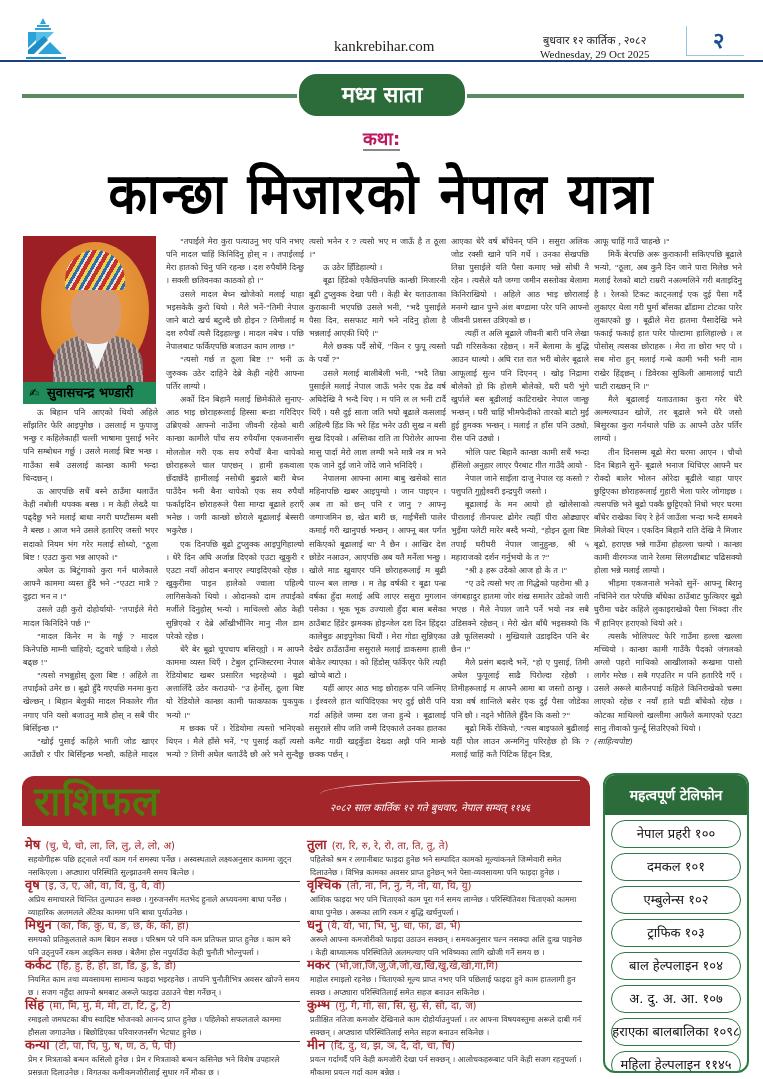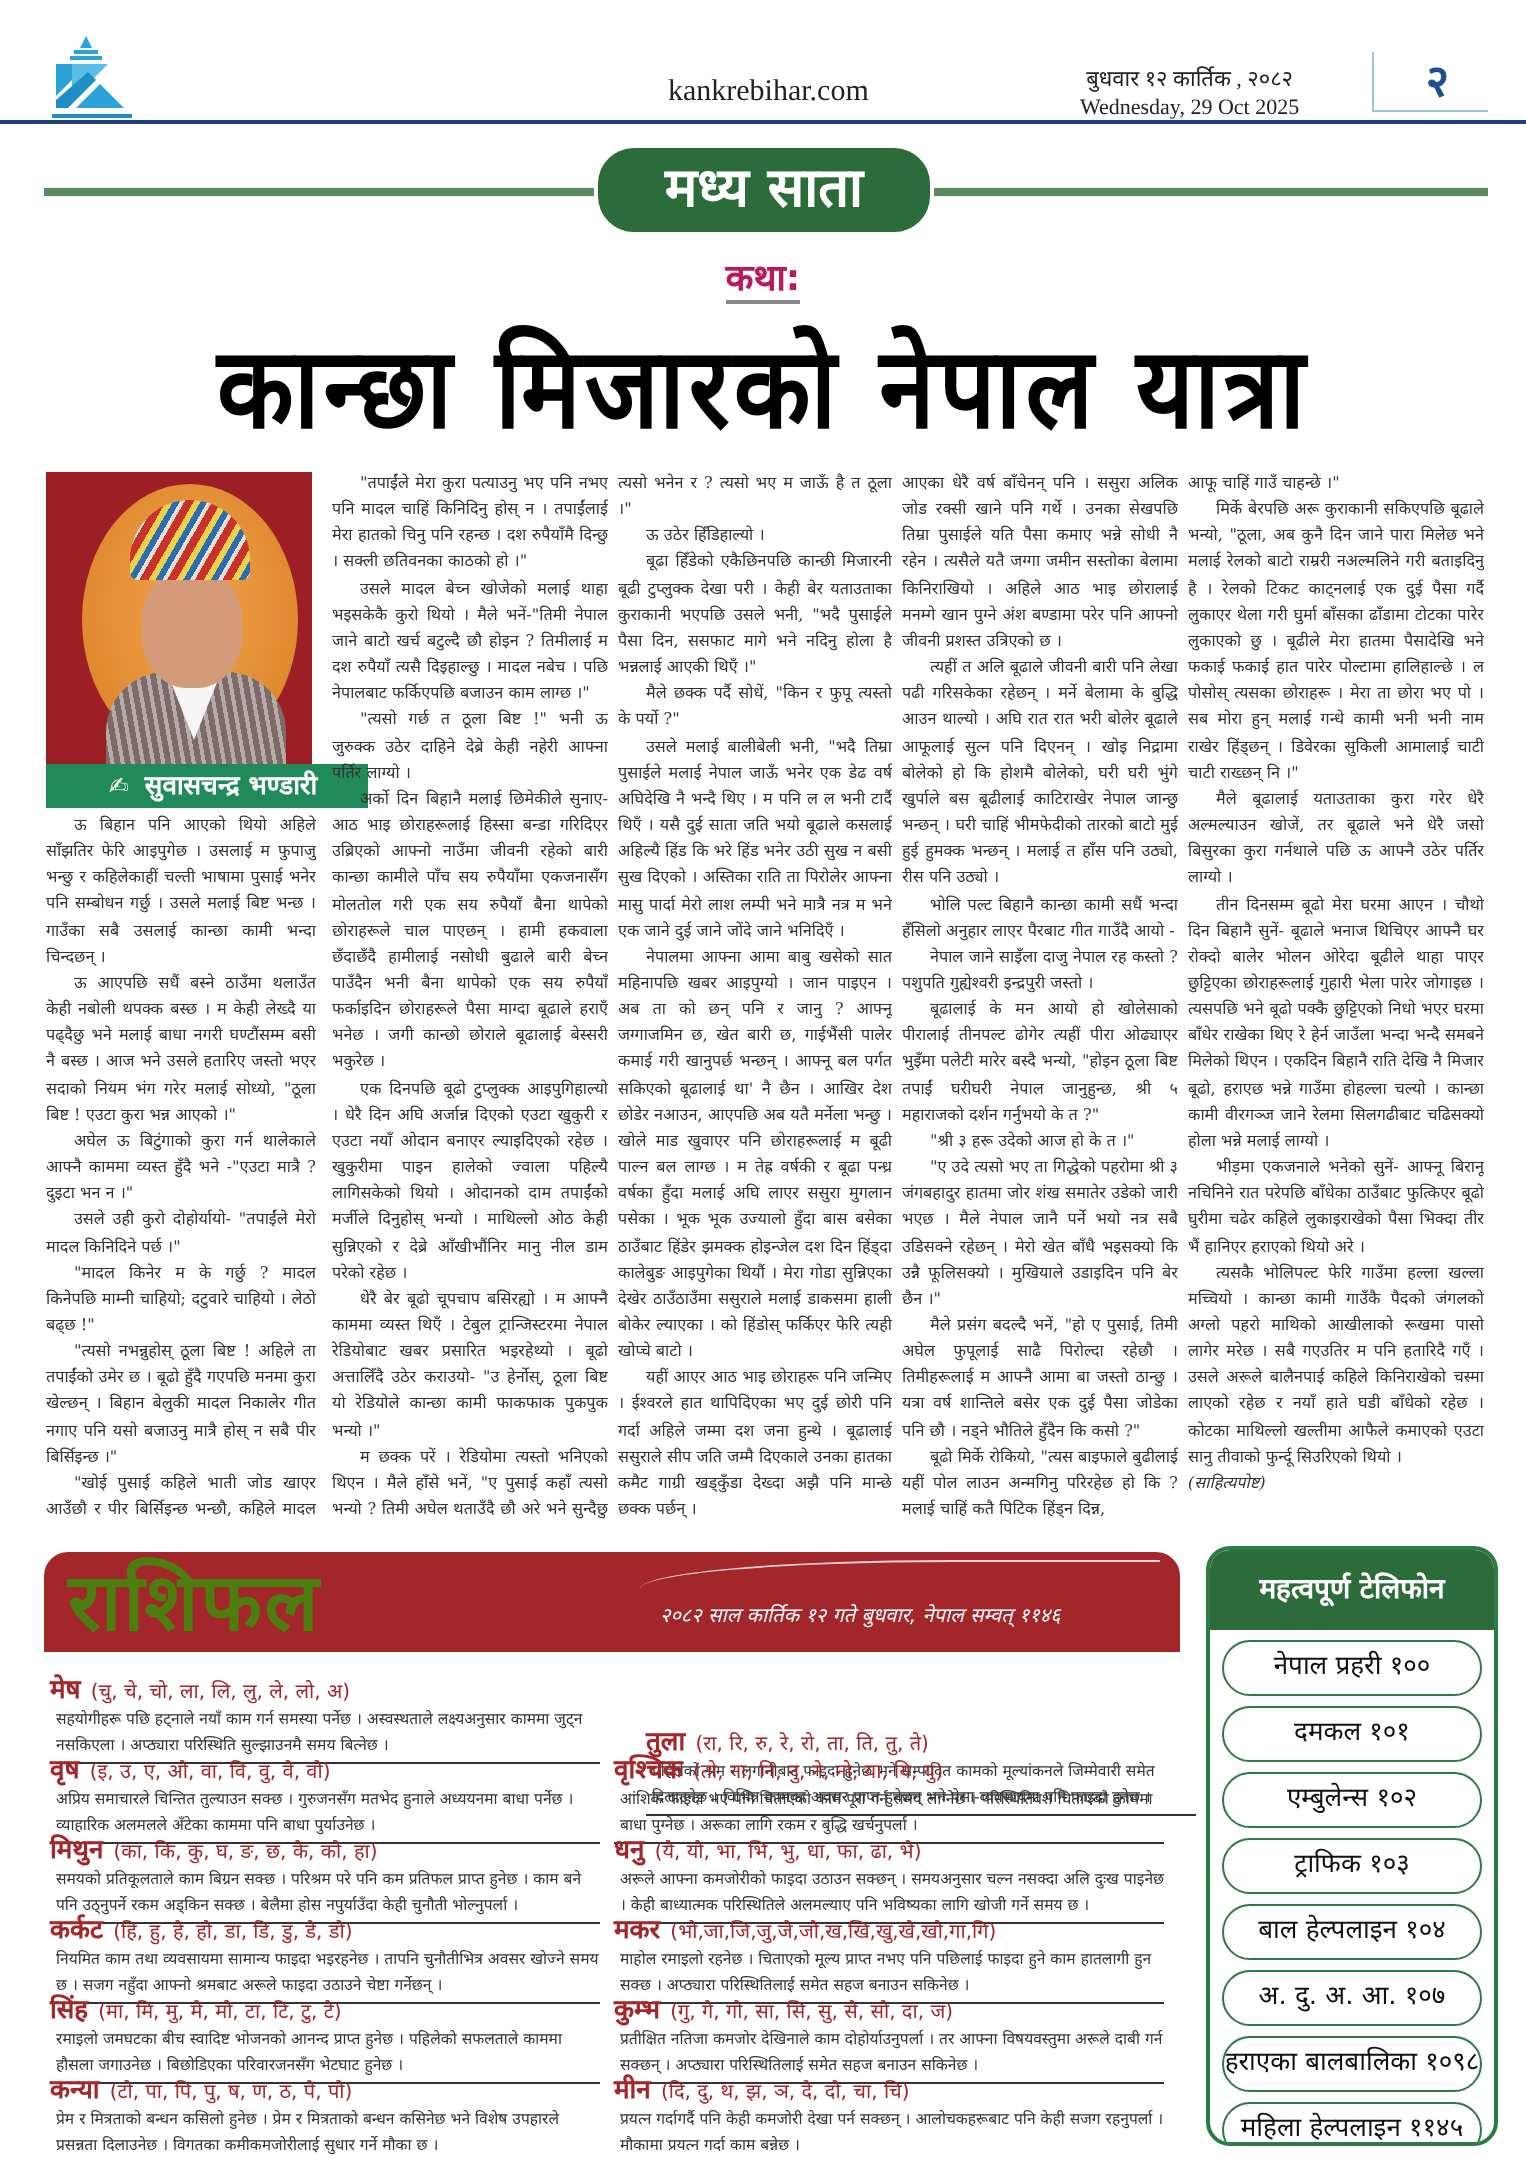--- a/index.html
+++ b/index.html
@@ -10,34 +10,34 @@
   .masthead { position: absolute; left: 0; top: 0; width: 763px; height: 62px; }
   .logo { position: absolute; left: 22px; top: 18px; width: 46px; height: 42px; }
   .site { position: absolute; left: 334px; top: 38px; font-family: "Liberation Serif", serif; font-size: 15px; color: #222; }
   .dateblock { position: absolute; left: 540px; top: 33px; text-align: center; font-family: "Liberation Serif", serif; font-size: 11px; line-height: 14px; color: #222; }
   .pagenum-box { position: absolute; left: 686px; top: 26px; width: 58px; height: 30px; border-left: 1px solid #9cc4dc; border-bottom: 1px solid #9cc4dc; }
   .pagenum { position: absolute; left: 713px; top: 24px; font-size: 22px; font-weight: bold; color: #1d4f91; font-family: "DejaVu Sans", sans-serif; }
   .head-rule { position: absolute; left: 0; top: 60px; width: 763px; height: 2px; background: #1d3f7a; }
 
   
   .sect-line { position: absolute; left: 22px; top: 94px; width: 722px; height: 4px; background: #5b8a62; }
-  .sect-pill { position: absolute; left: 297px; top: 72px; width: 170px; height: 46px; background: #2c6b3a; border-radius: 20px; border: 2px solid #fff; color: #fff; text-align: center; font-family: "DejaVu Sans", sans-serif; font-weight: bold; font-size: 27px; line-height: 42px; }
+  .sect-pill { position: absolute; left: 297px; top: 72px; width: 170px; height: 46px; background: #2c6b3a; border-radius: 20px; border: 2px solid #fff; color: #fff; text-align: center; font-family: "DejaVu Sans", sans-serif; font-weight: bold; font-size: 22px; line-height: 42px; }
 
   .kicker { position: absolute; left: 0; width: 763px; top: 126px; text-align: center; font-family: "DejaVu Sans", sans-serif; font-weight: bold; font-size: 18px; color: #be185d; }
   .kicker span { border-bottom: 2px solid #888; }
   .headline { position: absolute; left: 0; width: 763px; top: 158px; text-align: center; font-family: "DejaVu Sans", sans-serif; font-weight: bold; font-size: 50px; letter-spacing: 2px; color: #000; transform: scaleY(1.12); }
 
   
   .author-photo { position: absolute; left: 23px; top: 236px; width: 133px; height: 146px; background: #9b1f24; overflow: hidden; }
   .author-photo .oval { position: absolute; left: 18px; top: 6px; width: 108px; height: 136px; border-radius: 50%; background: radial-gradient(ellipse at 50% 45%, #f1a34a 0%, #e08a30 70%, #c46d22 100%); }
   .author-photo .cap { position: absolute; left: 42px; top: 14px; width: 60px; height: 40px; border-radius: 30px 30px 4px 4px; background: repeating-linear-gradient(120deg, #c8312c 0 4px, #f0d24a 4px 7px, #2b6db3 7px 10px, #e9e2d3 10px 12px); }
   .author-photo .face { position: absolute; left: 48px; top: 50px; width: 50px; height: 58px; border-radius: 40% 40% 45% 45%; background: #d49b7a; }
   .author-photo .coat { position: absolute; left: 30px; top: 100px; width: 90px; height: 50px; border-radius: 30px 30px 0 0; background: repeating-linear-gradient(80deg, #7d6b6b 0 3px, #b8aba5 3px 5px); }
   .author-photo .collar { position: absolute; left: 62px; top: 104px; width: 24px; height: 30px; background: #f5f5f5; clip-path: polygon(0 0, 100% 0, 50% 100%); }
-  .author-name { position: absolute; left: 23px; top: 382px; width: 161px; height: 22px; background: #218a5a; color: #ffffff; font-family: "DejaVu Sans", sans-serif; font-weight: bold; font-size: 13px; line-height: 22px; padding-left: 6px; white-space: nowrap; text-align: center; }
+  .author-name { position: absolute; left: 23px; top: 382px; width: 133px; height: 22px; background: #218a5a; color: #000000; font-family: "DejaVu Sans", sans-serif; font-weight: bold; font-size: 13px; line-height: 22px; padding-left: 6px; white-space: nowrap; }
   .author-name .pen { font-size: 12px; margin-right: 8px; }
 
   
   .col { position: absolute; font-size: 8.1px; line-height: 13.15px; color: #333; text-align: justify; font-family: "DejaVu Serif", serif; }
   .col p { text-indent: 14px; }
   .col p.noindent { text-indent: 0; }
   .c1 { left: 23px; top: 406px; width: 135px; height: 356px; overflow: hidden; }
   .c2 { left: 166px; top: 235px; width: 138px; height: 526px; overflow: hidden; }
   .c3 { left: 309px; top: 235px; width: 137px; height: 526px; overflow: hidden; }
   .c4 { left: 451px; top: 235px; width: 138px; height: 526px; overflow: hidden; }
@@ -177,21 +177,21 @@
 </div>
 <div class="rs rs-l rule" style="top:994px;">
   <span class="sign">सिंह</span> <span class="letters">(मा, मि, मु, मे, मो, टा, टि, टु, टे)</span>
   <div class="text">रमाइलो जमघटका बीच स्वादिष्ट भोजनको आनन्द प्राप्त हुनेछ । पहिलेको सफलताले काममा हौसला जगाउनेछ । बिछोडिएका परिवारजनसँग भेटघाट हुनेछ ।</div>
 </div>
 <div class="rs rs-l" style="top:1034px;">
   <span class="sign">कन्या</span> <span class="letters">(टो, पा, पि, पु, ष, ण, ठ, पे, पो)</span>
   <div class="text">प्रेम र मित्रताको बन्धन कसिलो हुनेछ । प्रेम र मित्रताको बन्धन कसिनेछ भने विशेष उपहारले प्रसन्नता दिलाउनेछ । विगतका कमीकमजोरीलाई सुधार गर्ने मौका छ ।</div>
 </div>
 
-<div class="rs rs-r rule" style="top:860px;margin-left:16px;">
+<div class="rs rs-r rule" style="top:834px;">
   <span class="sign">तुला</span> <span class="letters">(रा, रि, रु, रे, रो, ता, ति, तु, ते)</span>
   <div class="text">पहिलेको श्रम र लगानीबाट फाइदा हुनेछ भने सम्पादित कामको मूल्यांकनले जिम्मेवारी समेत दिलाउनेछ । विभिन्न कामका अवसर प्राप्त हुनेछन् भने पेसा-व्यवसायमा पनि फाइदा हुनेछ ।</div>
 </div>
 <div class="rs rs-r rule" style="top:874px;">
   <span class="sign">वृश्चिक</span> <span class="letters">(तो, ना, नि, नु, ने, नो, या, यि, यु)</span>
   <div class="text">आंशिक फाइदा भए पनि चिताएको काम पूरा गर्न समय लाग्नेछ । परिस्थितिवश चिताएको काममा बाधा पुग्नेछ । अरूका लागि रकम र बुद्धि खर्चनुपर्ला ।</div>
 </div>
 <div class="rs rs-r rule" style="top:914px;">
   <span class="sign">धनु</span> <span class="letters">(ये, यो, भा, भि, भु, धा, फा, ढा, भे)</span>
   <div class="text">अरूले आफ्ना कमजोरीको फाइदा उठाउन सक्छन् । समयअनुसार चल्न नसक्दा अलि दुःख पाइनेछ । केही बाध्यात्मक परिस्थितिले अलमल्याए पनि भविष्यका लागि खोजी गर्ने समय छ ।</div>

